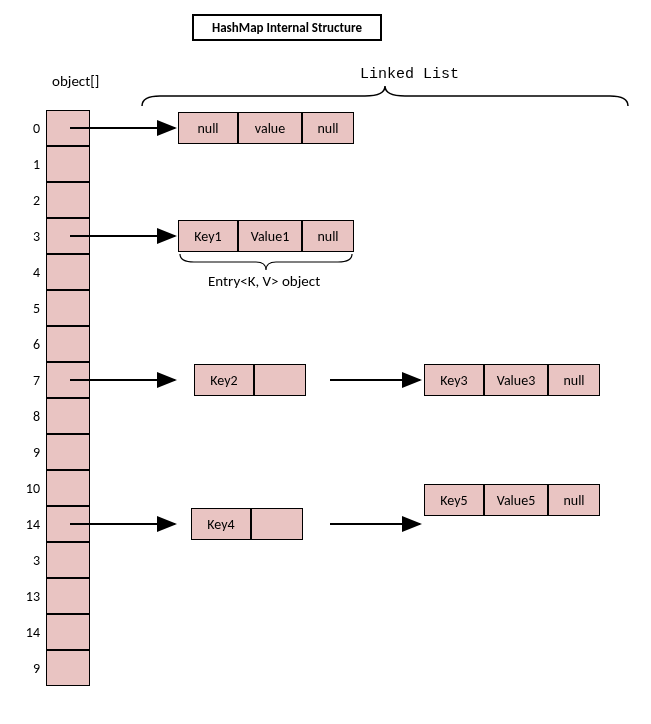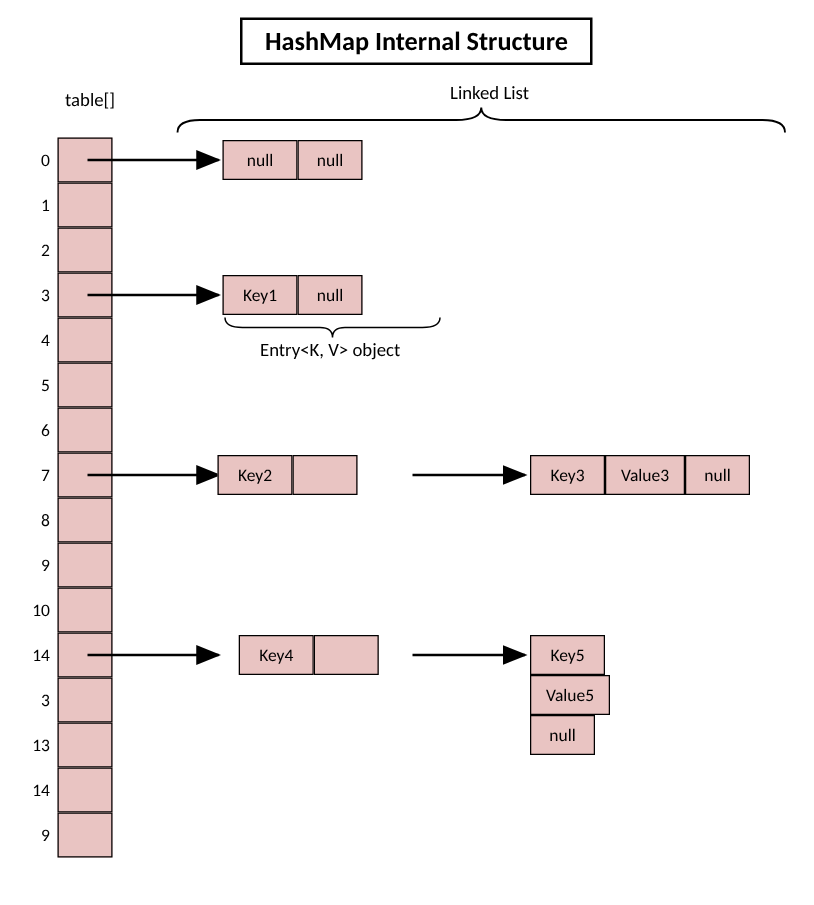--- a/index.html
+++ b/index.html
@@ -10,21 +10,21 @@
     font-family: Calibri, Arial, sans-serif;
     background: #ffffff;
     color: #000;
     font-size: 14px;
   }
   .title-box {
     position: absolute;
     border: 2px solid #000;
     padding: 4px 18px;
     font-weight: bold;
-    font-size: 21px;
+    font-size: 13px;
   }
   .label {
     position: absolute;
     font-size: 15px;
   }
   .index-label {
     position: absolute;
     font-size: 14px;
     width: 24px;
     text-align: right;
@@ -57,23 +57,23 @@
   .brace {
     position: absolute;
   }
   .brace svg { display: block; }
 </style>
 </head>
 <body>
 
 <div class="title-box" style="left:192px; top:14px;">HashMap Internal Structure</div>
 
-<div class="label" style="left:52px; top:72px;">table[]</div>
+<div class="label" style="left:52px; top:72px;">object[]</div>
 
-<div class="label" style="left:360px; top:66px;">Linked List</div>
+<div class="label" style="left:360px; top:66px;font-family:Liberation Mono, monospace;">Linked List</div>
 
 <div class="brace" style="left:140px; top:84px;">
   <svg width="490" height="24">
     <path d="M2,22 Q2,12 20,12 L225,12 Q245,12 245,2 Q245,12 265,12 L470,12 Q488,12 488,22" fill="none" stroke="#000" stroke-width="1.5"></path>
   </svg>
 </div>
 
 <div>
 
   <div class="index-label" style="left:16px; top:120px;">0</div>
@@ -140,48 +140,50 @@
 
   <line x1="330" y1="380" x2="420" y2="380" stroke="#000" stroke-width="2" marker-end="url(#ah)"></line>
 
   <line x1="70" y1="524" x2="175" y2="524" stroke="#000" stroke-width="2" marker-end="url(#ah)"></line>
 
   <line x1="330" y1="524" x2="420" y2="524" stroke="#000" stroke-width="2" marker-end="url(#ah)"></line>
 </svg>
 
 <div class="entry" style="left:178px; top:112px;">
   <div class="cell-key">null</div>
+  <div class="cell-val">value</div>
   <div class="cell-next">null</div>
 </div>
 
 <div class="entry" style="left:178px; top:220px;">
   <div class="cell-key">Key1</div>
+  <div class="cell-val">Value1</div>
   <div class="cell-next">null</div>
 </div>
 
 <div class="brace" style="left:178px; top:252px;">
   <svg width="176" height="20">
     <path d="M2,2 Q2,10 16,10 L78,10 Q88,10 88,18 Q88,10 98,10 L160,10 Q174,10 174,2" fill="none" stroke="#000" stroke-width="1.2"></path>
   </svg>
 </div>
 <div class="label" style="left:208px; top:272px;">Entry&lt;K, V&gt; object</div>
 
-<div class="entry" style="left:174px; top:364px;">
+<div class="entry" style="left:194px; top:364px;">
   <div class="cell-key">Key2</div>
   <div class="cell-next"></div>
 </div>
 
 <div class="entry" style="left:424px; top:364px;">
   <div class="cell-key">Key3</div>
   <div class="cell-val">Value3</div>
   <div class="cell-next">null</div>
 </div>
 
 <div class="entry" style="left:178px; top:508px;margin-left:13px;">
   <div class="cell-key">Key4</div>
   <div class="cell-next"></div>
 </div>
 
-<div class="entry" style="left:424px; top:508px;flex-direction:column;">
+<div class="entry" style="left:424px; top:484px;">
   <div class="cell-key">Key5</div>
   <div class="cell-val">Value5</div>
   <div class="cell-next">null</div>
 </div>
 
 </body></html>

